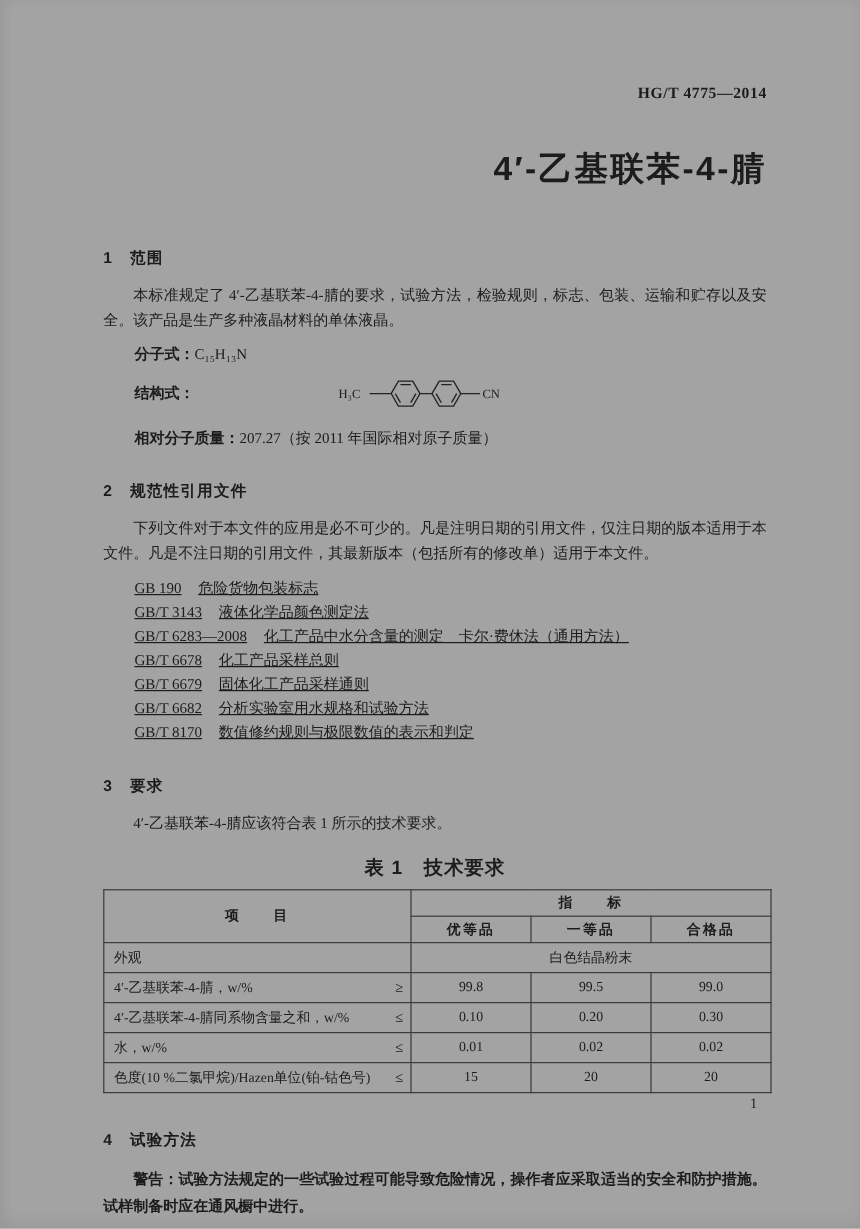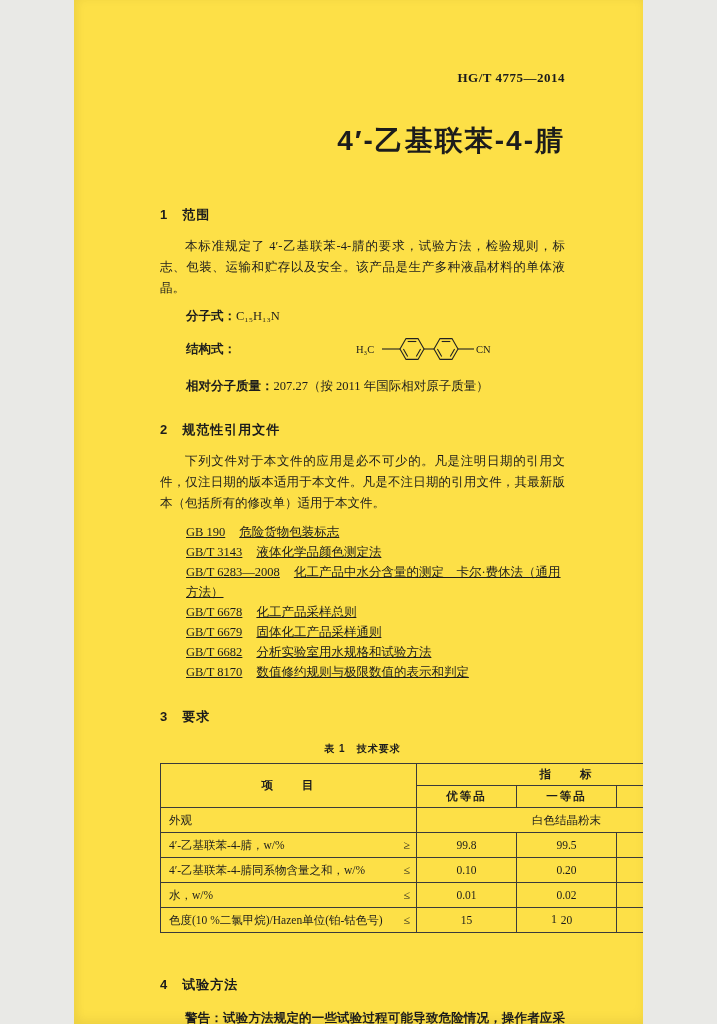--- a/index.html
+++ b/index.html
@@ -1,23 +1,23 @@
 <!DOCTYPE html>
 <html><head>
 <meta charset="utf-8">
 <style>
   * { margin:0; padding:0; box-sizing:border-box; }
   html,body { background:#e9e9e6; }
   body { font-family:"Liberation Serif", serif; color:#1c1c1c; }
 
   .page {
     position:relative;
-    width:569px; height:1024px;
+    width:717px; height:1024px;
     margin:0 auto;
-    background:#fde047;
+    background:#a3a3a3;
     padding:70px 78px 0 86px;
     box-shadow: inset 4px 0 10px rgba(0,0,0,0.04), inset 0 -6px 12px rgba(0,0,0,0.04);
     overflow:hidden;
   }
 
   .doc-number {
     text-align:right;
     font-weight:bold;
     font-size:13px;
     letter-spacing:0.5px;
@@ -34,21 +34,21 @@
 
   .sec-heading {
     font-family:Liberation Sans, sans-serif;
     font-weight:bold;
     font-size:13px;
     letter-spacing:1px;
   }
   .sec1-heading { margin-top:46px; }
   .sec2-heading { margin-top:24px; }
   .sec3-heading { margin-top:26px; }
-  .sec4-heading { margin-top:43px; }
+  .sec4-heading { margin-top:30px; }
 
   .body-para {
     margin-top:12px;
     font-size:12.5px;
     line-height:21px;
     text-indent:2em;
     text-align:justify;
   }
 
   .formula-line {
@@ -76,21 +76,21 @@
     font-size:12.5px;
   }
   .refs li { line-height:20px;text-decoration:underline; }
   .ref-code { margin-right:14px; }
 
   .table-caption {
     margin-top:16px;
     text-align:center;
     font-family:"Liberation Sans", sans-serif;
     font-weight:bold;
-    font-size:10px;
+    font-size:16px;
     letter-spacing:1px;
   }
 
   table.tech {
     margin-top:7px;
     border-collapse:collapse;
     width:556px;
     font-size:11.5px;
     table-layout:fixed;
   }
@@ -172,20 +172,21 @@
     <li><span class="ref-code">GB 190</span><span>危险货物包装标志</span></li>
     <li><span class="ref-code">GB/T 3143</span><span>液体化学品颜色测定法</span></li>
     <li><span class="ref-code">GB/T 6283—2008</span><span>化工产品中水分含量的测定　卡尔·费休法（通用方法）</span></li>
     <li><span class="ref-code">GB/T 6678</span><span>化工产品采样总则</span></li>
     <li><span class="ref-code">GB/T 6679</span><span>固体化工产品采样通则</span></li>
     <li><span class="ref-code">GB/T 6682</span><span>分析实验室用水规格和试验方法</span></li>
     <li><span class="ref-code">GB/T 8170</span><span>数值修约规则与极限数值的表示和判定</span></li>
   </ul>
 
   <h2 class="sec-heading sec3-heading">3　要求</h2>
+  <p class="body-para">4′-乙基联苯-4-腈应该符合表 1 所示的技术要求。</p>
 
   <div class="table-caption">表 1　技术要求</div>
 
   <table class="tech">
     <colgroup>
       <col class="c-item">
         <col class="c-val">
         <col class="c-val">
         <col class="c-val">
     </colgroup>

